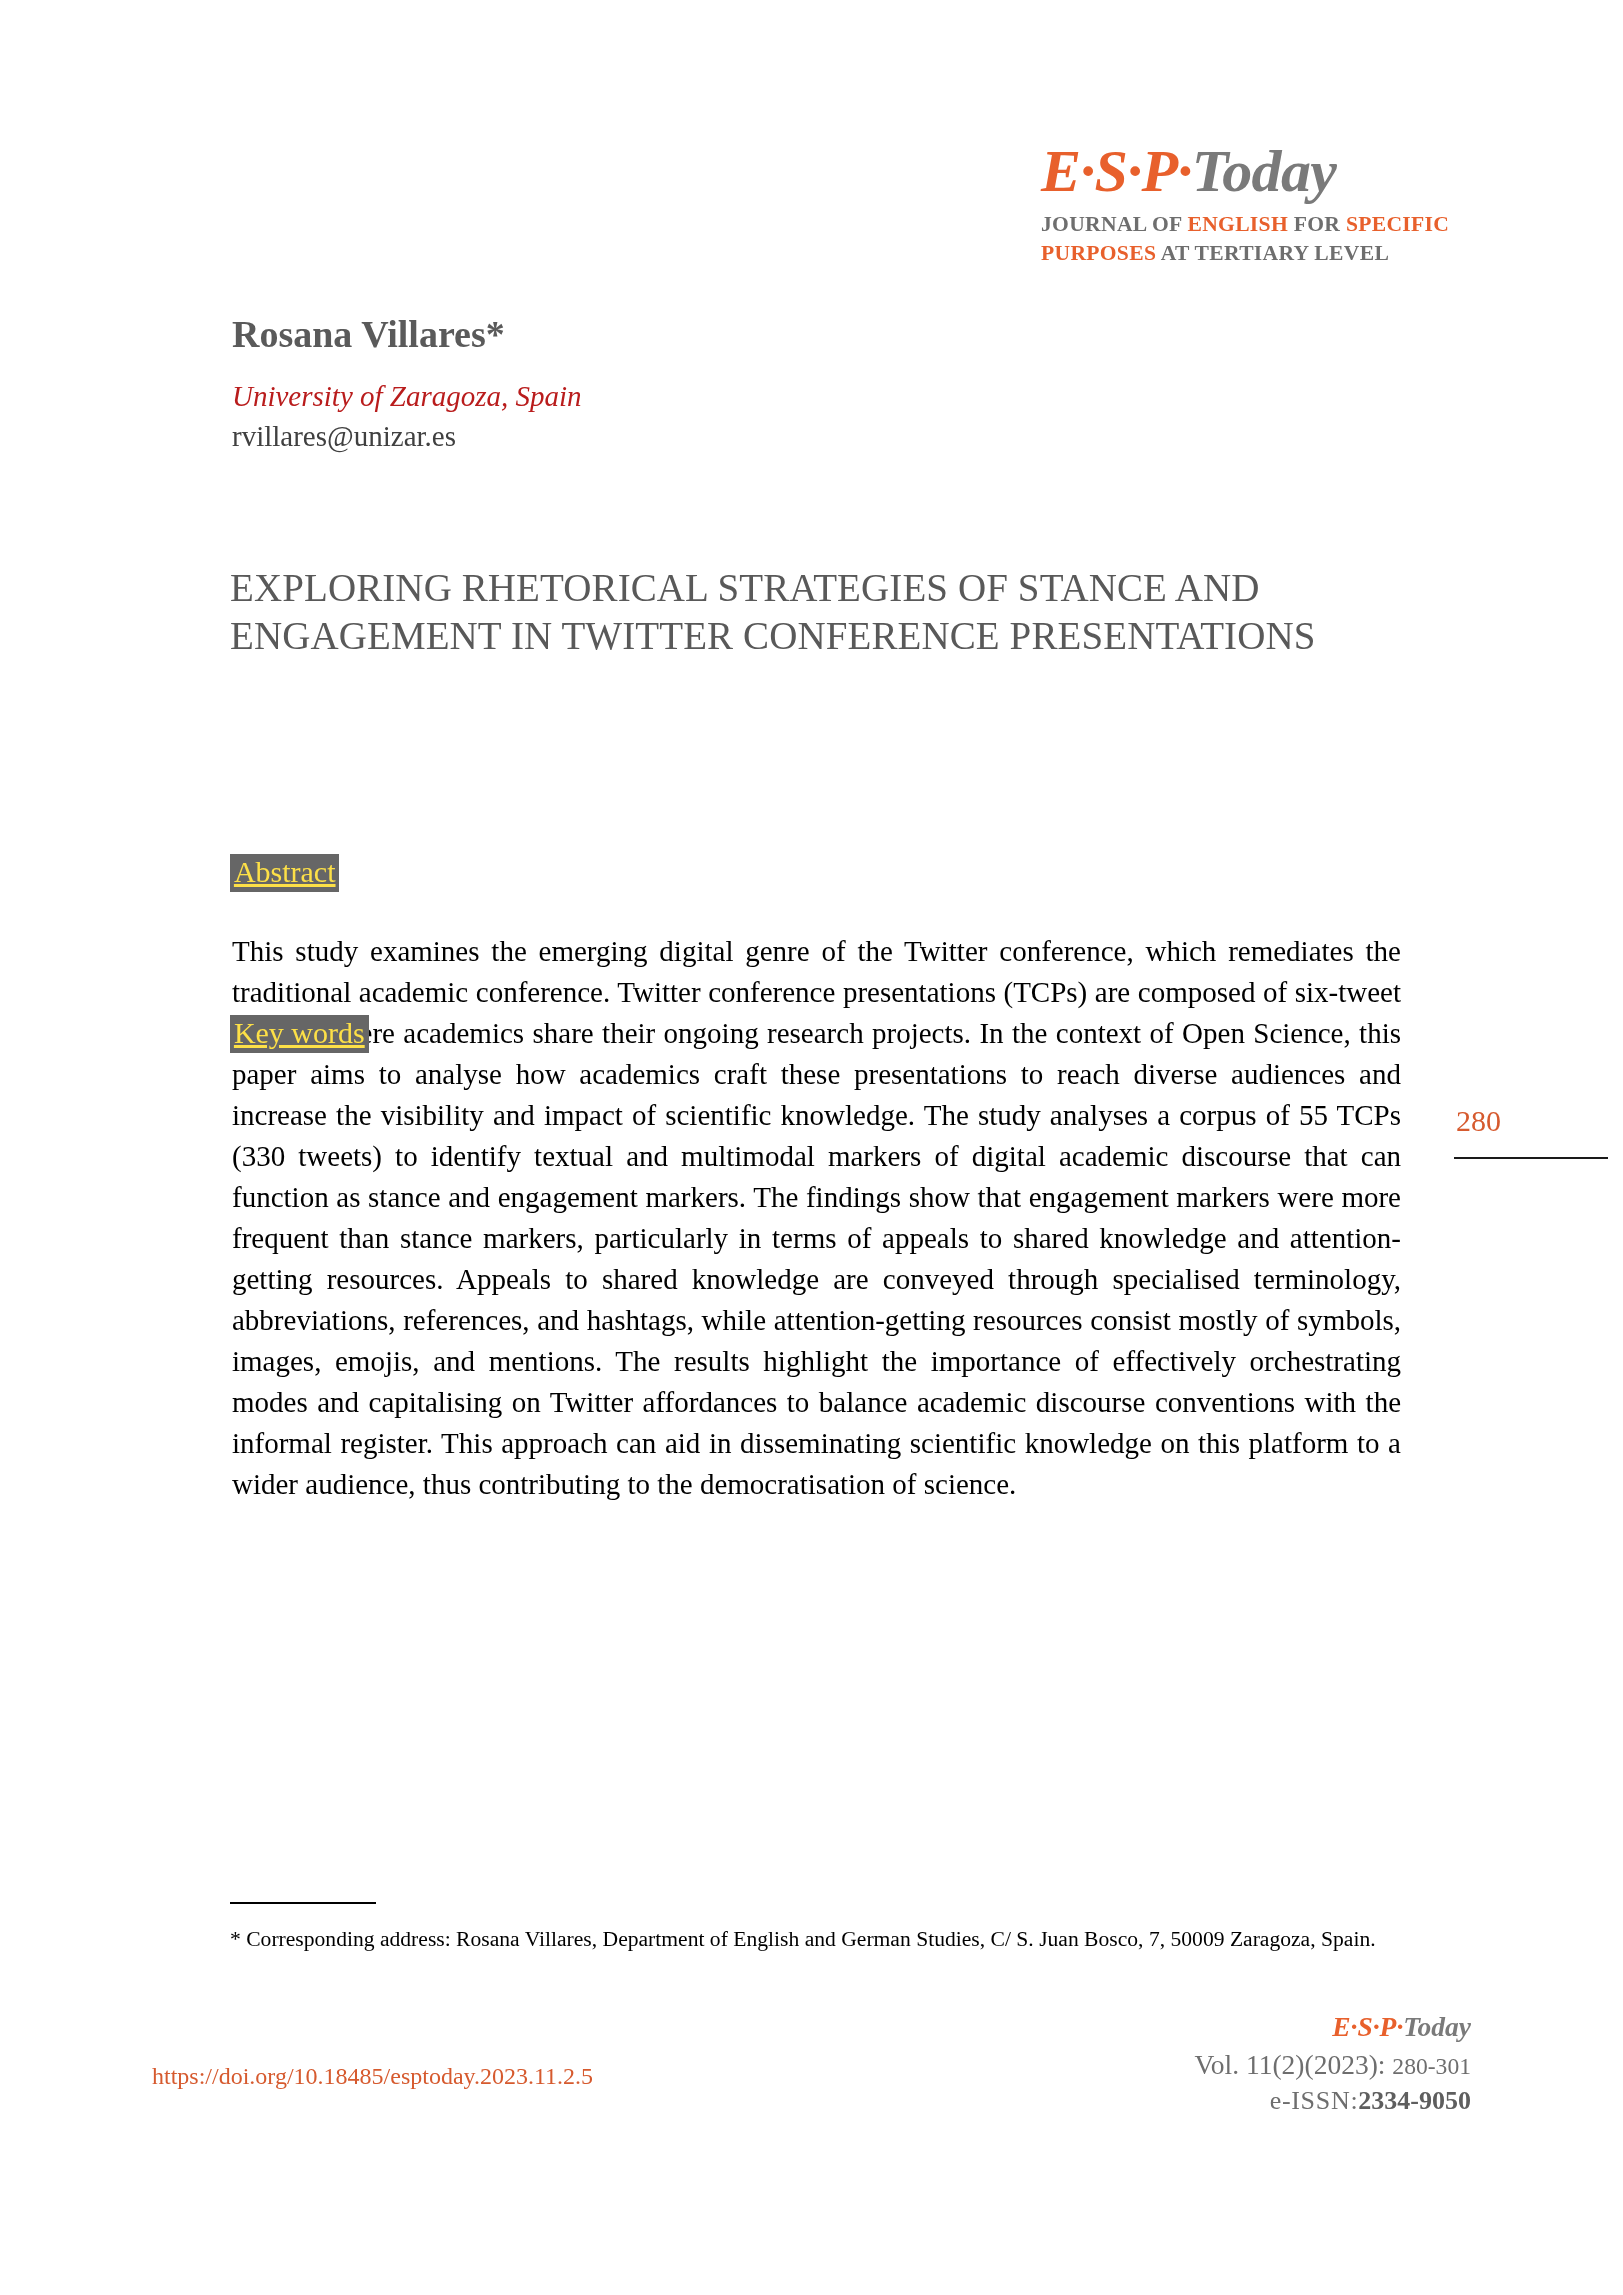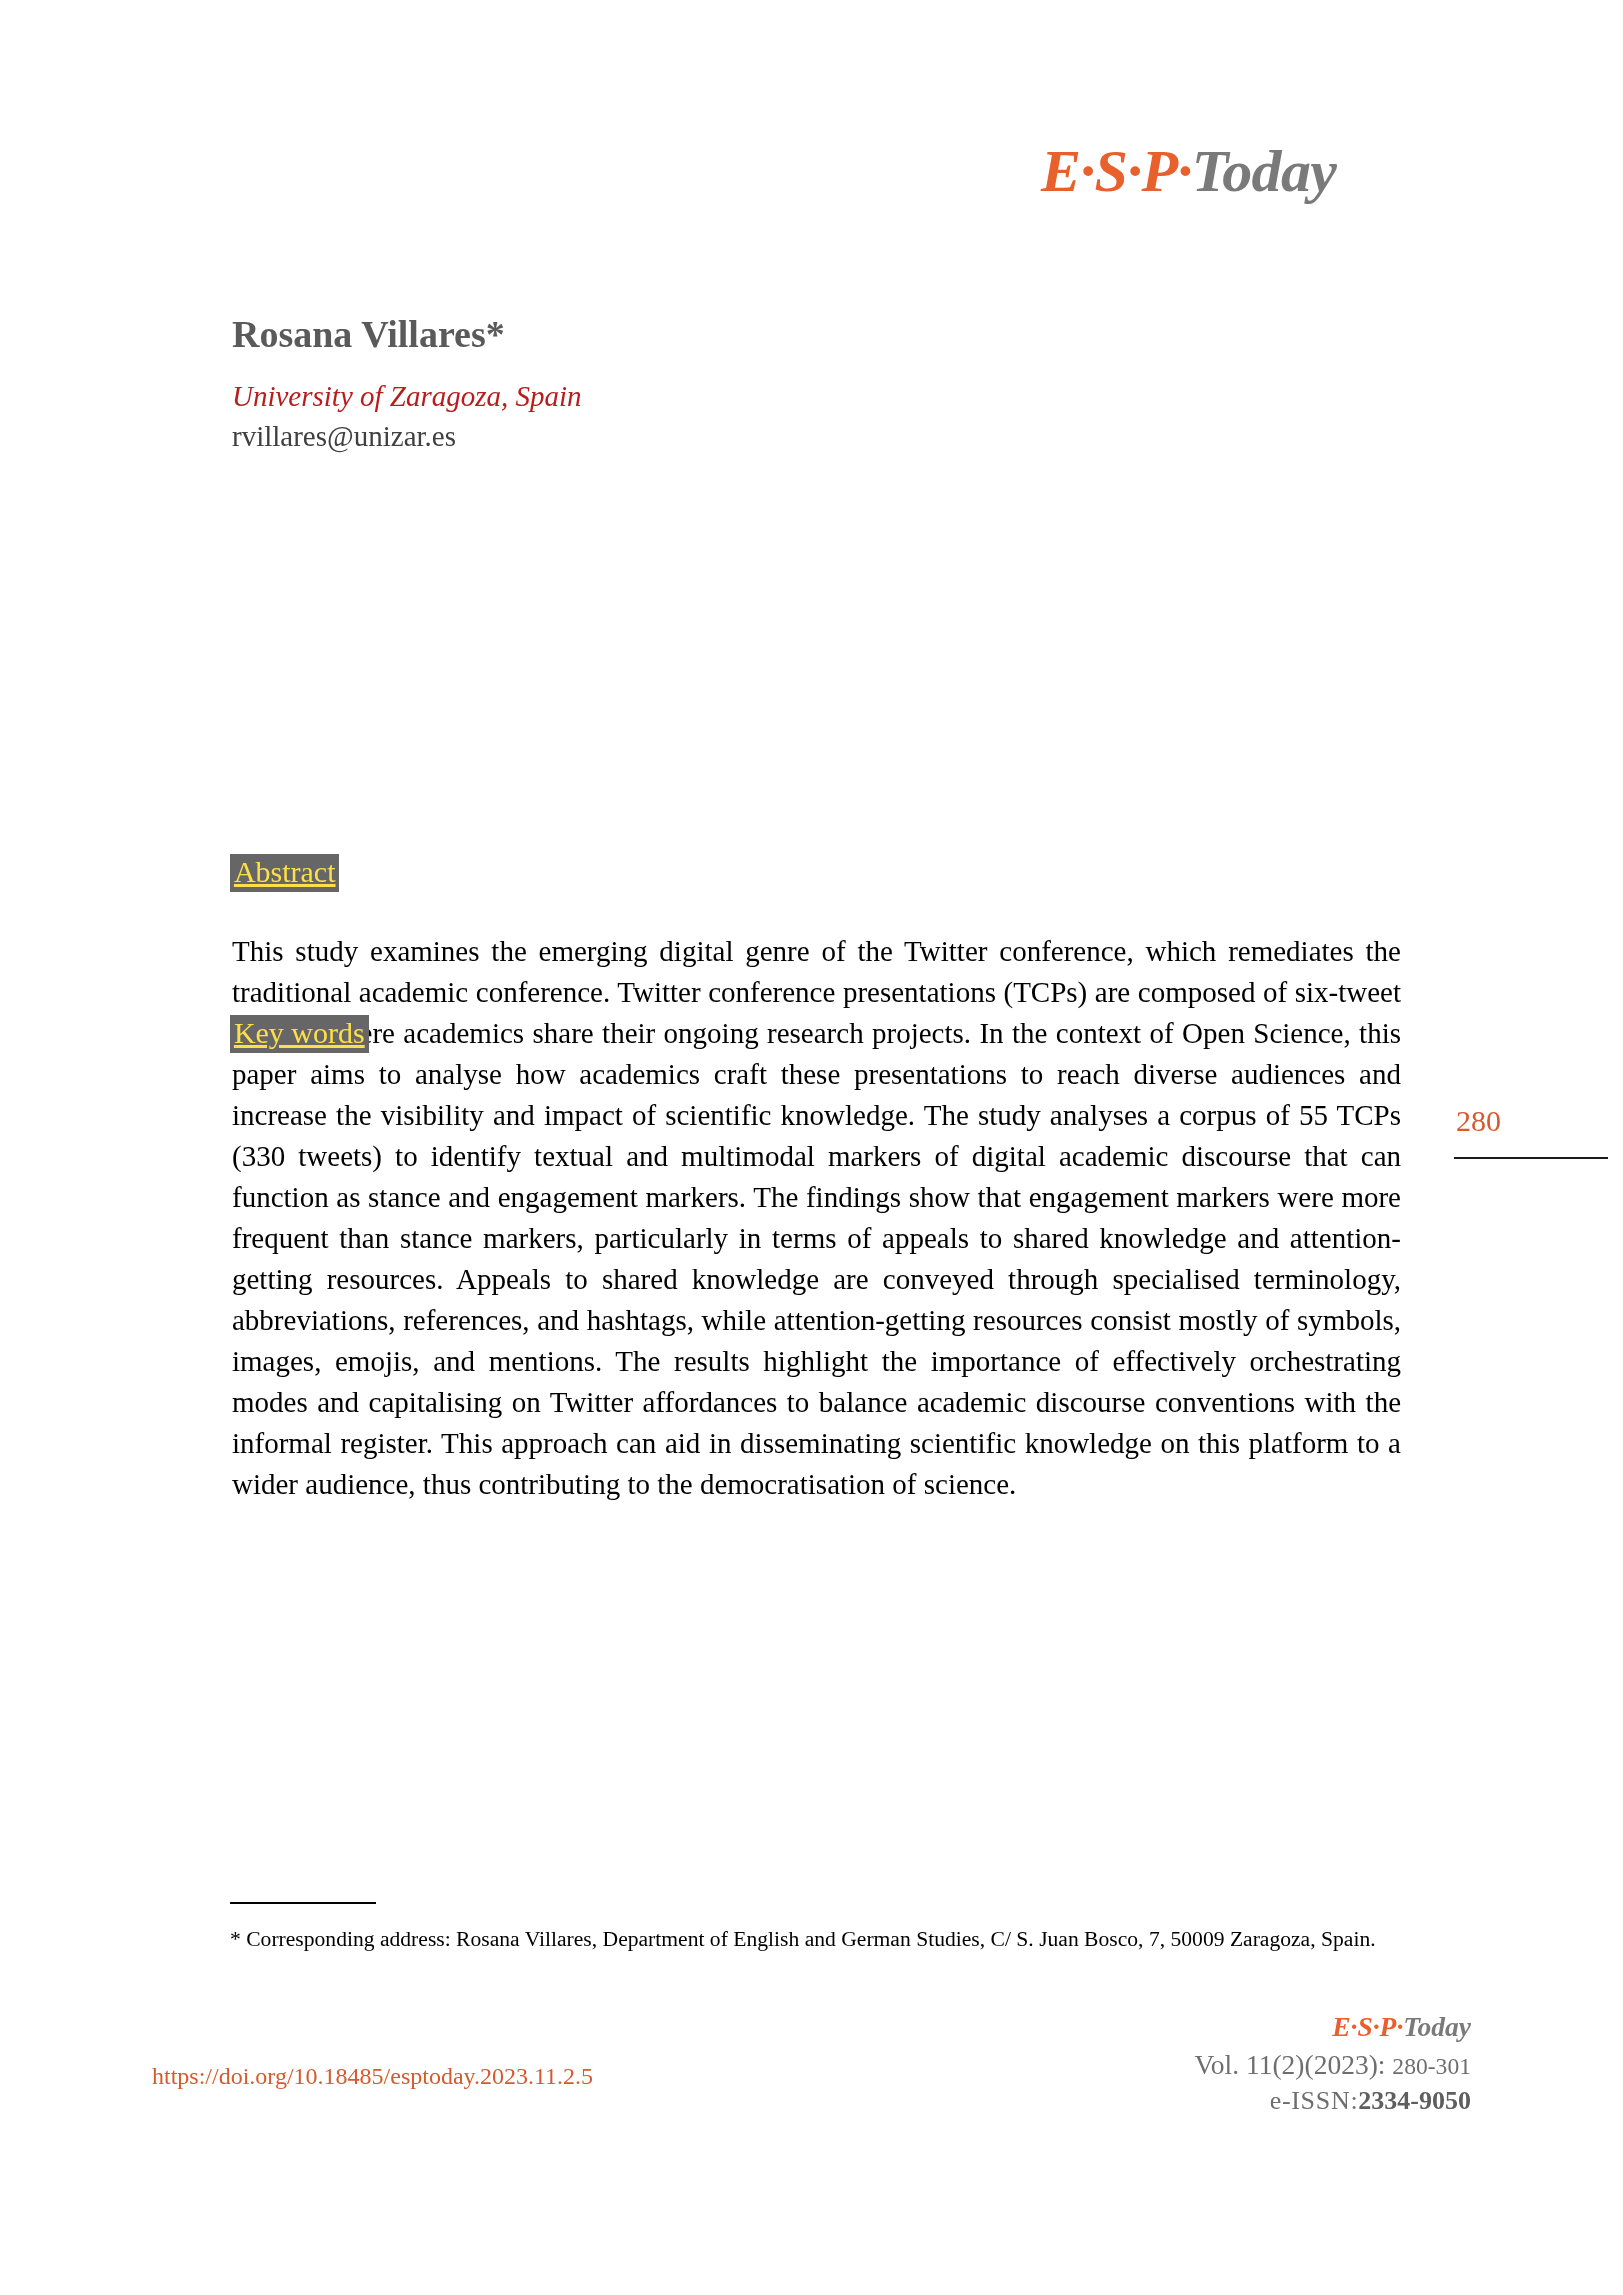--- a/index.html
+++ b/index.html
@@ -210,26 +210,31 @@
     letter-spacing: 0px;
   }
 </style>
 </head>
 <body>
 
 <div class="page">
 
   <div class="masthead">
     <div class="masthead-title"><span class="esp">E·S·P·</span><span class="today">Today</span></div>
+    <div class="masthead-sub">
+      <div><span>JOURNAL OF </span><span class="hl">ENGLISH</span><span> FOR </span><span class="hl">SPECIFIC</span></div>
+      <div><span class="hl">PURPOSES</span><span> AT TERTIARY LEVEL</span></div>
+    </div>
   </div>
 
   <div class="author-name">Rosana Villares*</div>
   <div class="affiliation">University of Zaragoza, Spain</div>
   <div class="email">rvillares@unizar.es</div>
 
+  <div class="article-title">EXPLORING RHETORICAL STRATEGIES OF STANCE AND ENGAGEMENT IN TWITTER CONFERENCE PRESENTATIONS</div>
 
   <div class="sec-label sec-abstract">Abstract</div>
   <div class="abstract-body">This study examines the emerging digital genre of the Twitter conference, which remediates the traditional academic conference. Twitter conference presentations (TCPs) are composed of six-tweet threads where academics share their ongoing research projects. In the context of Open Science, this paper aims to analyse how academics craft these presentations to reach diverse audiences and increase the visibility and impact of scientific knowledge. The study analyses a corpus of 55 TCPs (330 tweets) to identify textual and multimodal markers of digital academic discourse that can function as stance and engagement markers. The findings show that engagement markers were more frequent than stance markers, particularly in terms of appeals to shared knowledge and attention-getting resources. Appeals to shared knowledge are conveyed through specialised terminology, abbreviations, references, and hashtags, while attention-getting resources consist mostly of symbols, images, emojis, and mentions. The results highlight the importance of effectively orchestrating modes and capitalising on Twitter affordances to balance academic discourse conventions with the informal register. This approach can aid in disseminating scientific knowledge on this platform to a wider audience, thus contributing to the democratisation of science.</div>
 
   <div class="sec-label sec-keywords">Key words</div>
 
   <div class="page-number">280</div>
   <div class="page-number-rule"></div>
 
   <div class="footnote-rule"></div>

